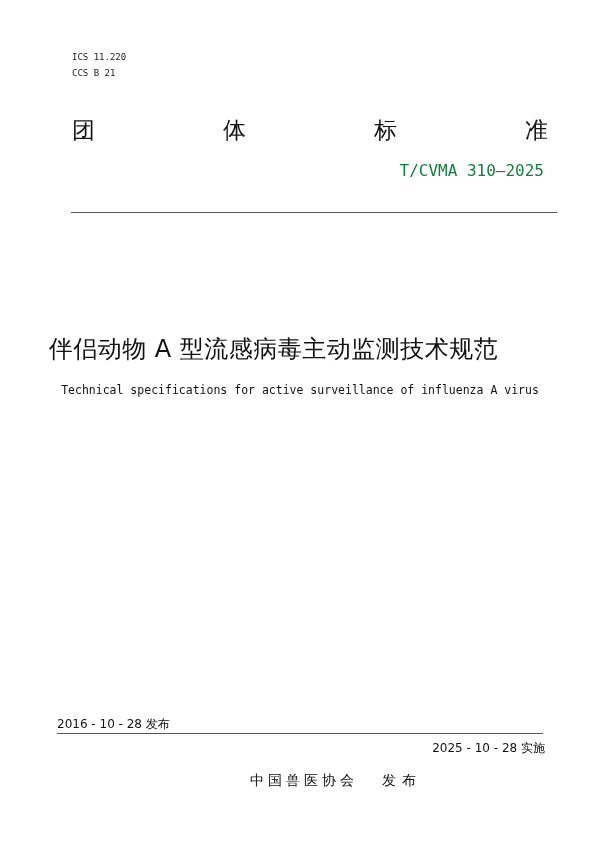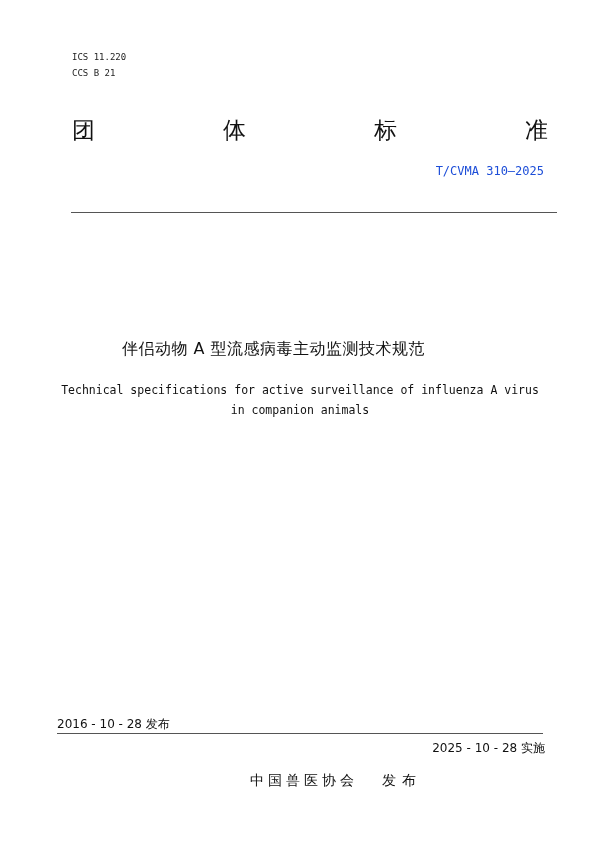--- a/index.html
+++ b/index.html
@@ -36,40 +36,40 @@
       justify-content: space-between;
       font-size: 23px;
       line-height: 34px;
       color: #111;
     }
 
     .std-number {
       right: 56px;
       top: 162px;
       font-family: "DejaVu Sans Mono", "Liberation Mono", monospace;
-      font-size: 12px;
+      font-size: 16px;
       line-height: 18px;
-      color: #1d4ed8;
+      color: #15803d;
       white-space: nowrap;
     }
 
     .rule-top {
       left: 71px;
       top: 212px;
       width: 486px;
       height: 1px;
       background: #555;
     }
 
     .title-cn {
       left: 0;
       width: 547px;
       top: 331px;
       text-align: center;
-      font-size: 16px;
+      font-size: 24px;
       line-height: 36px;
       color: #111;
       letter-spacing: 0.5px;
       white-space: nowrap;
     }
 
     .title-en {
       left: 0;
       width: 600px;
       top: 380px;
@@ -137,21 +137,20 @@
 </div>
 
 <div class="abs std-number">T/CVMA 310—2025</div>
 
 <div class="abs rule-top"></div>
 
 <div class="abs title-cn">伴侣动物 A 型流感病毒主动监测技术规范</div>
 
 <div class="abs title-en">
   <div>Technical specifications for active surveillance of influenza A virus</div>
-  <div>in companion animals</div>
 </div>
 
 <div class="abs date-issue">2016 - 10 - 28 发布</div>
 <div class="abs date-impl">2025 - 10 - 28 实施</div>
 
 <div class="abs rule-bottom"></div>
 
 <div class="abs publisher">
   <span class="org">中国兽医协会</span><span class="action">发布</span>
 </div>

